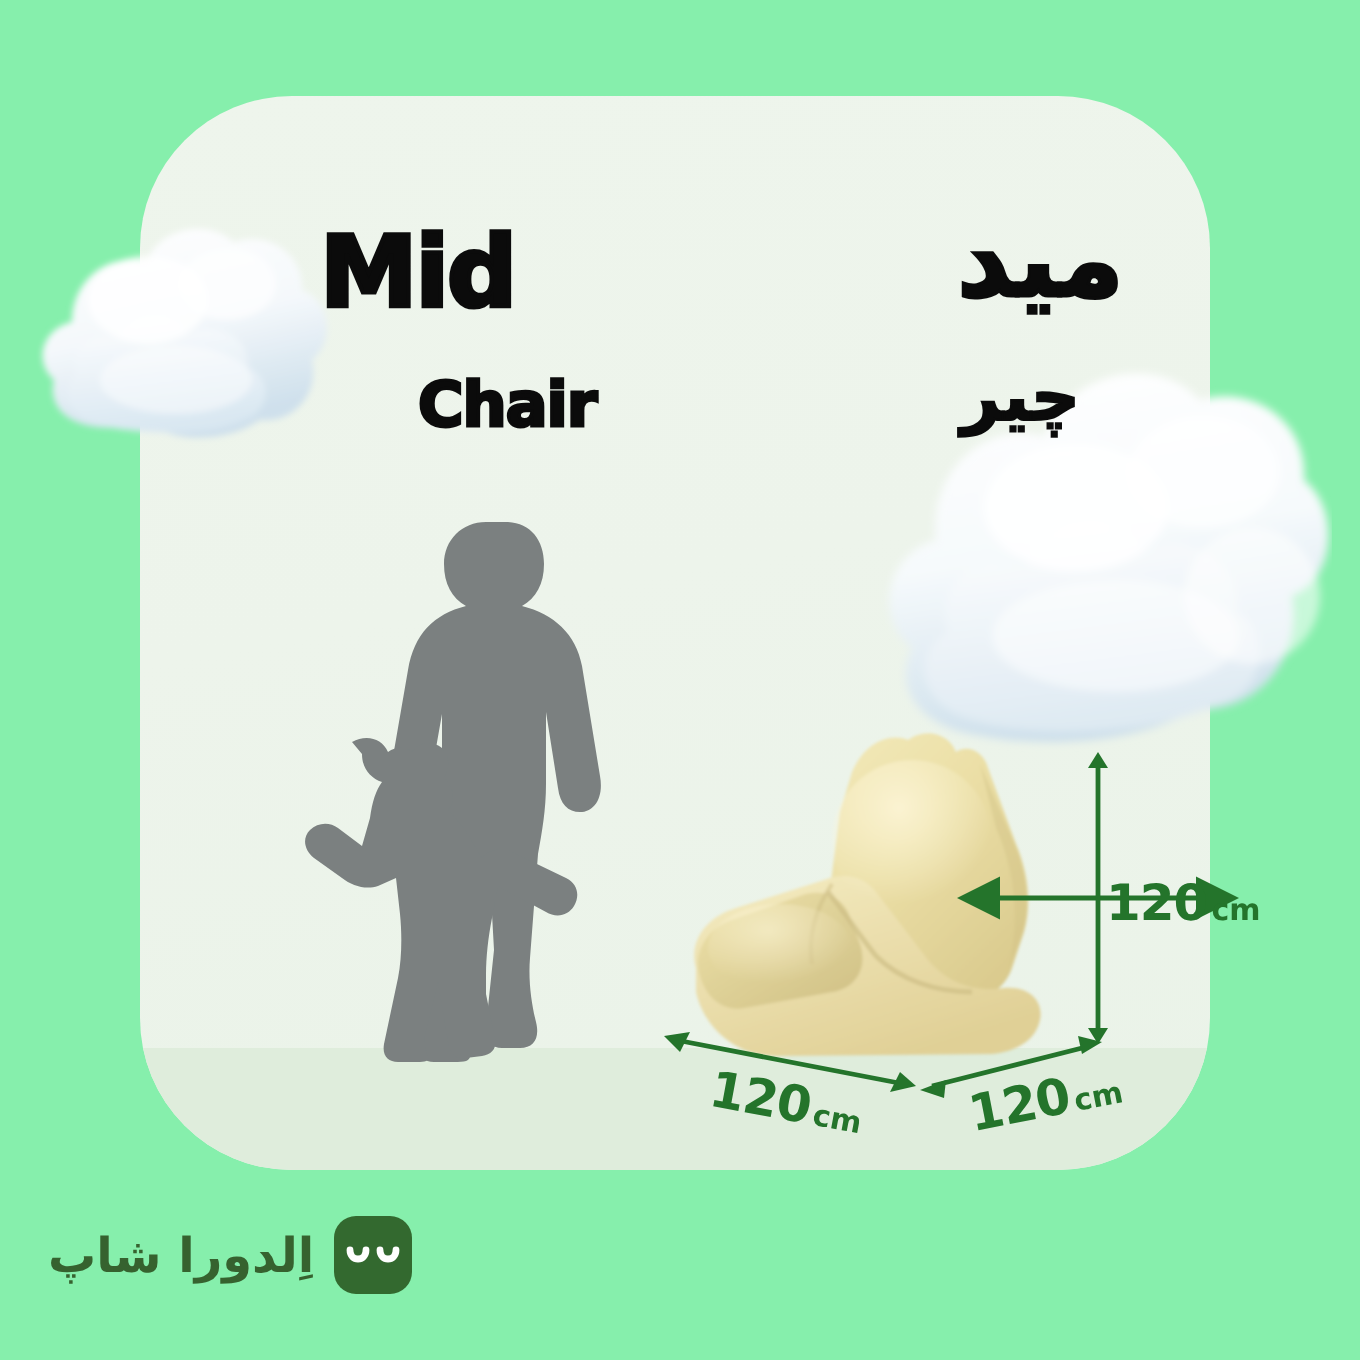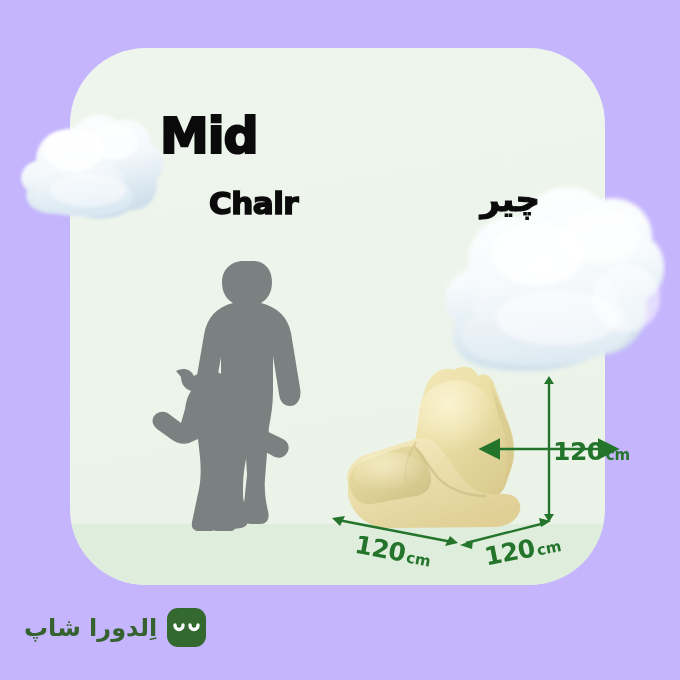--- a/index.html
+++ b/index.html
@@ -1,21 +1,21 @@
 <!DOCTYPE html>
 <html><head>
 <meta charset="utf-8">
 <style>
   html,body{margin:0;padding:0;}
   body{
     width:680px;height:680px;background:#ffffff;
     font-family:"DejaVu Sans","Liberation Sans",sans-serif;
     overflow:hidden;position:relative;
   }
-  #stage{position:absolute;inset:0;width:680px;height:680px;overflow:hidden;background:#c4b5fd;}
+  #stage{position:absolute;inset:0;width:680px;height:680px;overflow:hidden;background:#86efac;}
 
   
   .card{
     position:absolute;left:70px;top:48px;width:535px;height:537px;
     border-radius:76px;overflow:hidden;
     background:linear-gradient(170deg,#eef5ec 0%,#edf4eb 45%,#eaf3e8 100%);
   }
   .card-floor{
     position:absolute;left:0;right:0;top:476px;height:61px;
     background:#dfeddc;
@@ -147,20 +147,21 @@
         <ellipse cx="108" cy="96" rx="46" ry="32" fill="#ffffff" opacity="0.82"></ellipse>
         <ellipse cx="172" cy="78" rx="38" ry="28" fill="#ffffff" opacity="0.68"></ellipse>
         <ellipse cx="128" cy="160" rx="62" ry="28" fill="#ffffff" opacity="0.5"></ellipse>
         <ellipse cx="196" cy="140" rx="34" ry="34" fill="#ffffff" opacity="0.55"></ellipse>
       </g>
     </svg>
   </div>
 
   <div class="title-en">Mid</div>
   <div class="subtitle-en">Chair</div>
+  <div class="title-fa">مید</div>
   <div class="subtitle-fa">چیر</div>
 
   <div id="people">
     <svg width="178" height="278" viewBox="0 0 178 278">
       <g fill="#7b8080">
 
         <g>
           <path d="M110 8 C122 8 129 17 129 29 C129 39 125 46 118 50
             C134 54 145 64 148 80 L157 135 C159 146 154 153 147 153
             C141 153 137 149 136 141 L130 103 L130 139

